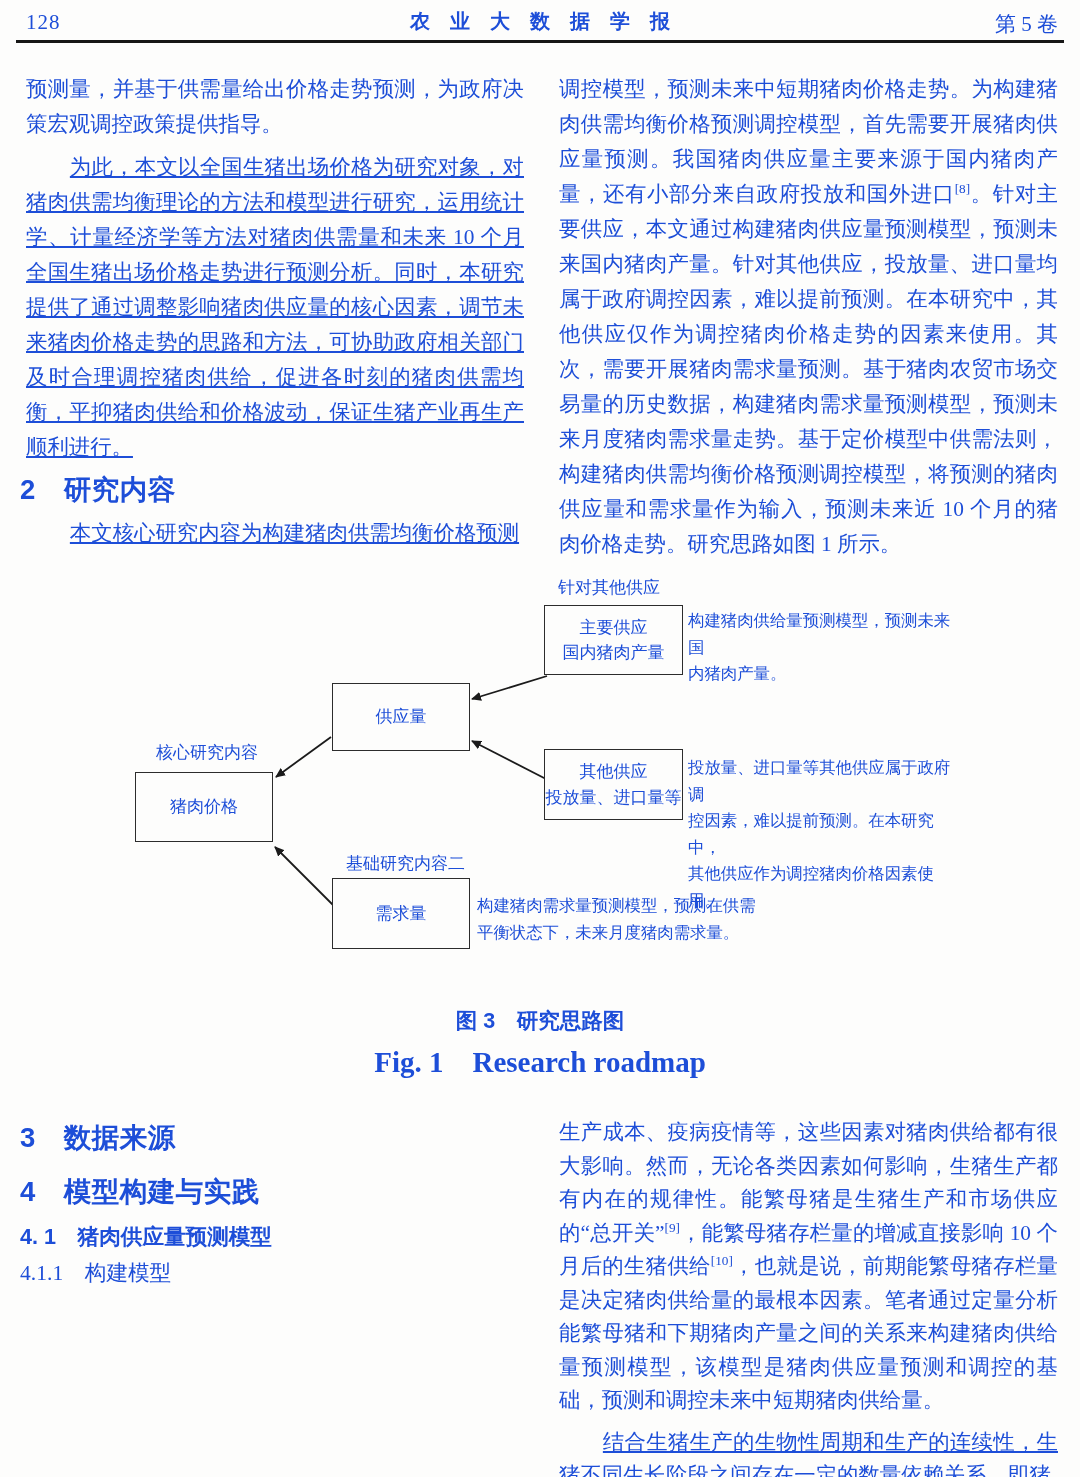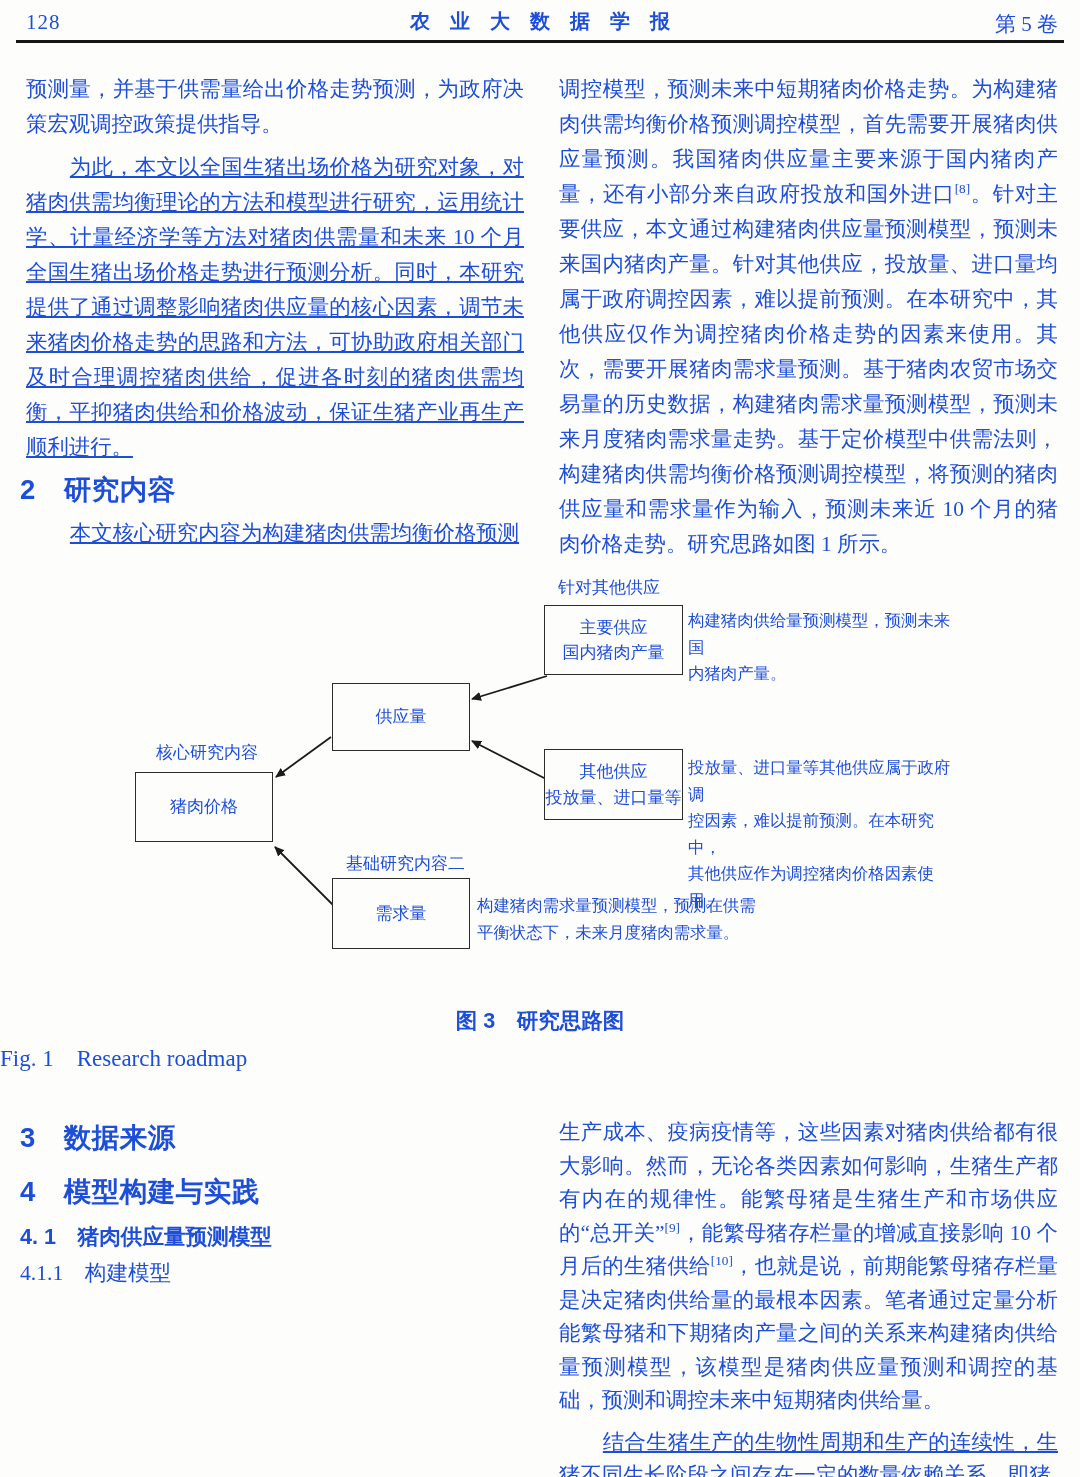--- a/index.html
+++ b/index.html
@@ -41,21 +41,21 @@
     position:absolute; border:1.6px solid #2c2c2c; background:#fdfdfc;
     display:flex; align-items:center; justify-content:center; text-align:center;
     font-size:17px; line-height:25.5px; white-space:pre-line;
   }
   .flabel { position:absolute; font-size:17px; line-height:20px; white-space:nowrap; }
   .fann { position:absolute; font-size:16.4px; line-height:26.6px; white-space:pre-line; text-align:left; }
   .cap-zh {
     position:absolute; left:0; right:0; top:1006px; text-align:center;
     font-family:"Liberation Sans","DejaVu Sans",sans-serif; font-weight:bold; font-size:21.5px;
   }
-  .cap-en { position:absolute; left:0; right:0; top:1043px; font-size:23px; }
+  .cap-en { position:absolute; left:0; right:0; top:1043px; text-align:center; font-size:29px;font-weight:bold; }
 </style>
 </head>
 <body>
 
 <div class="page">
 
   <div class="hdr">
     <span class="pageno">128</span>
     <span class="jtitle">农　业　大　数　据　学　报</span>
     <span class="vol">第 5 卷</span>

